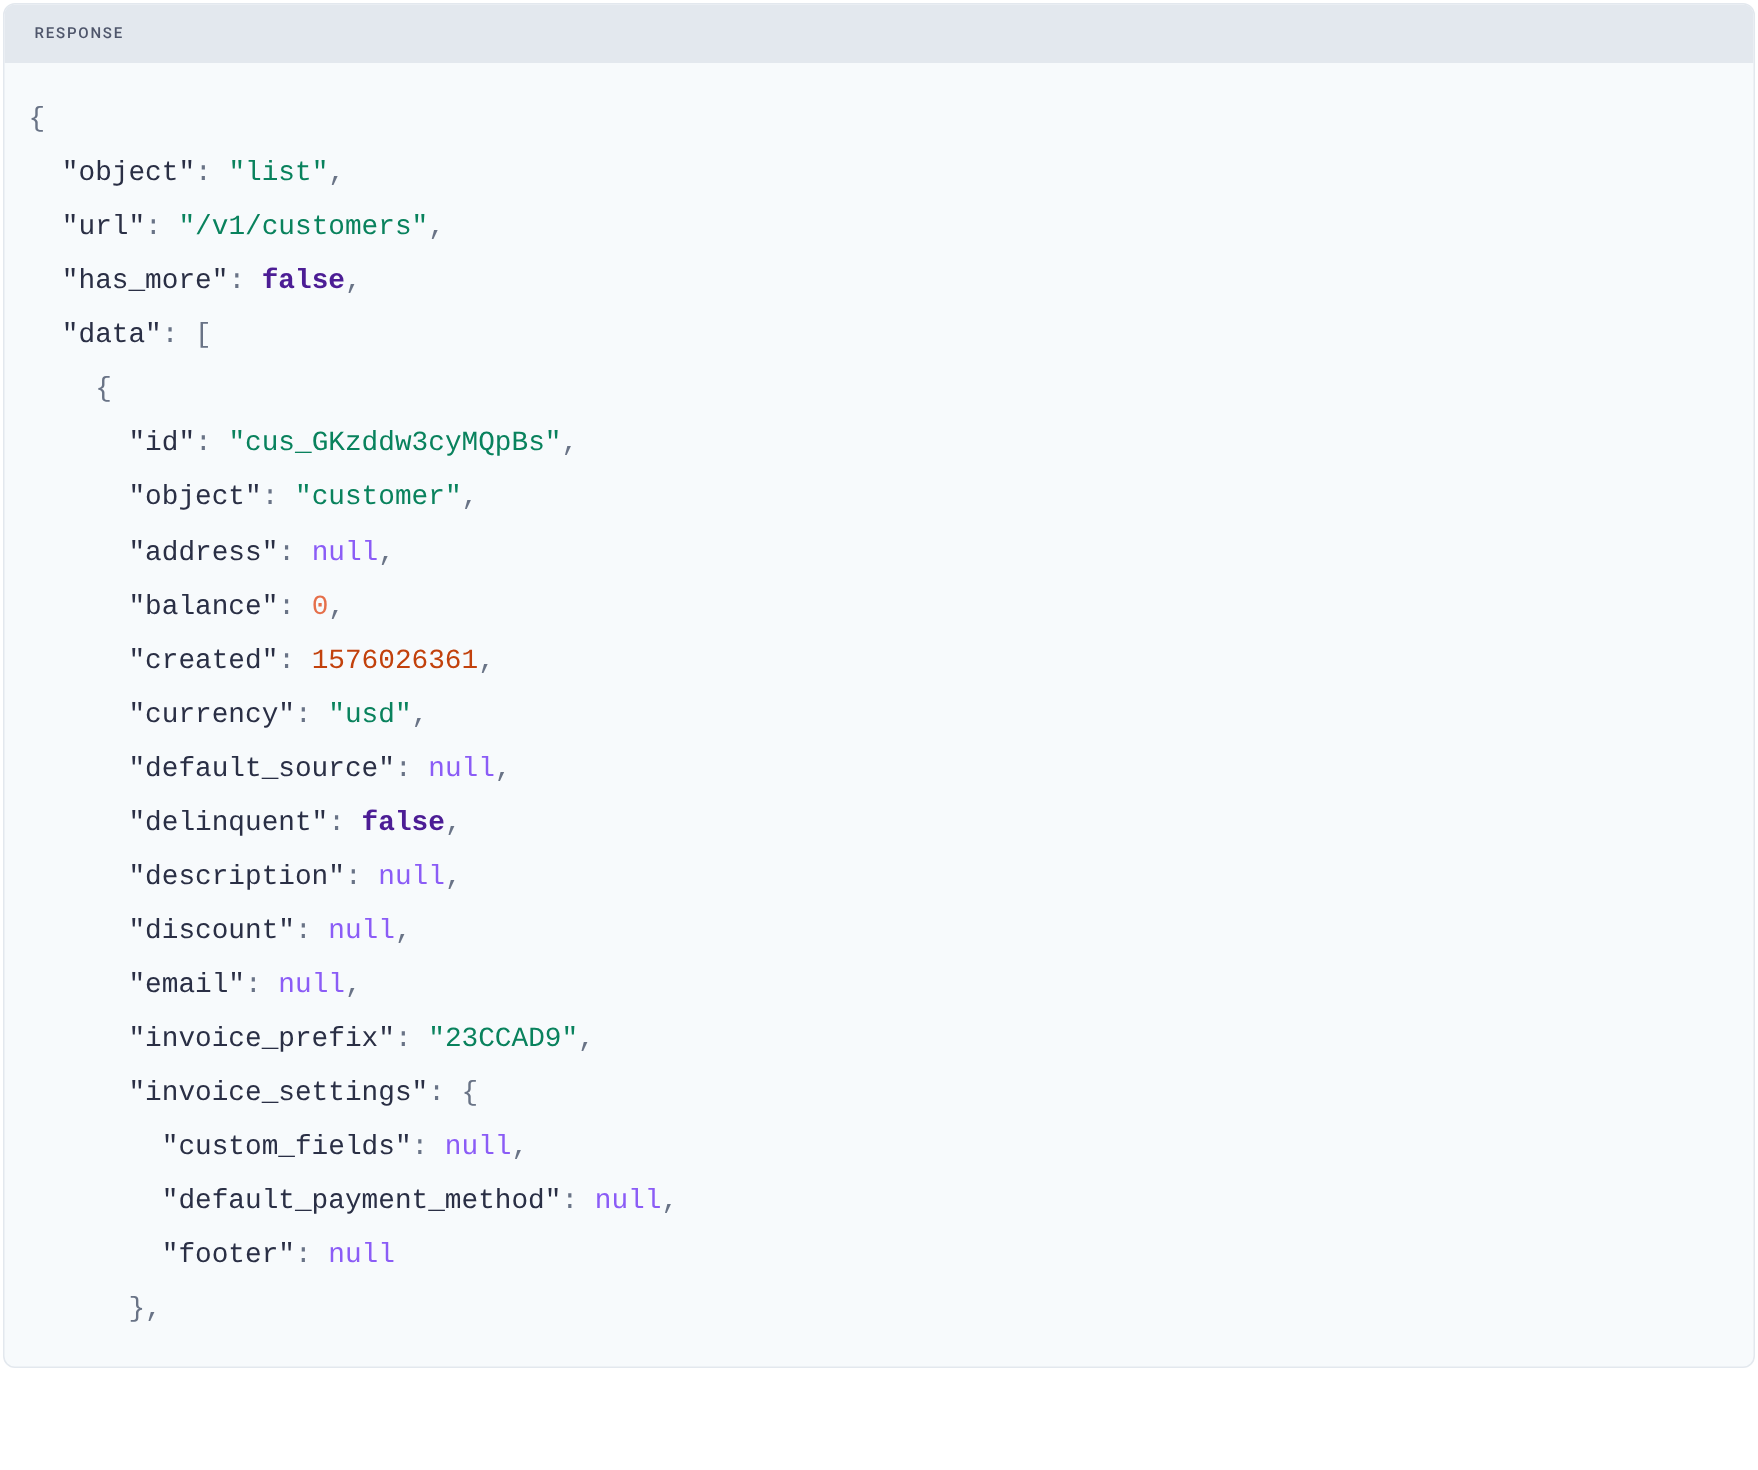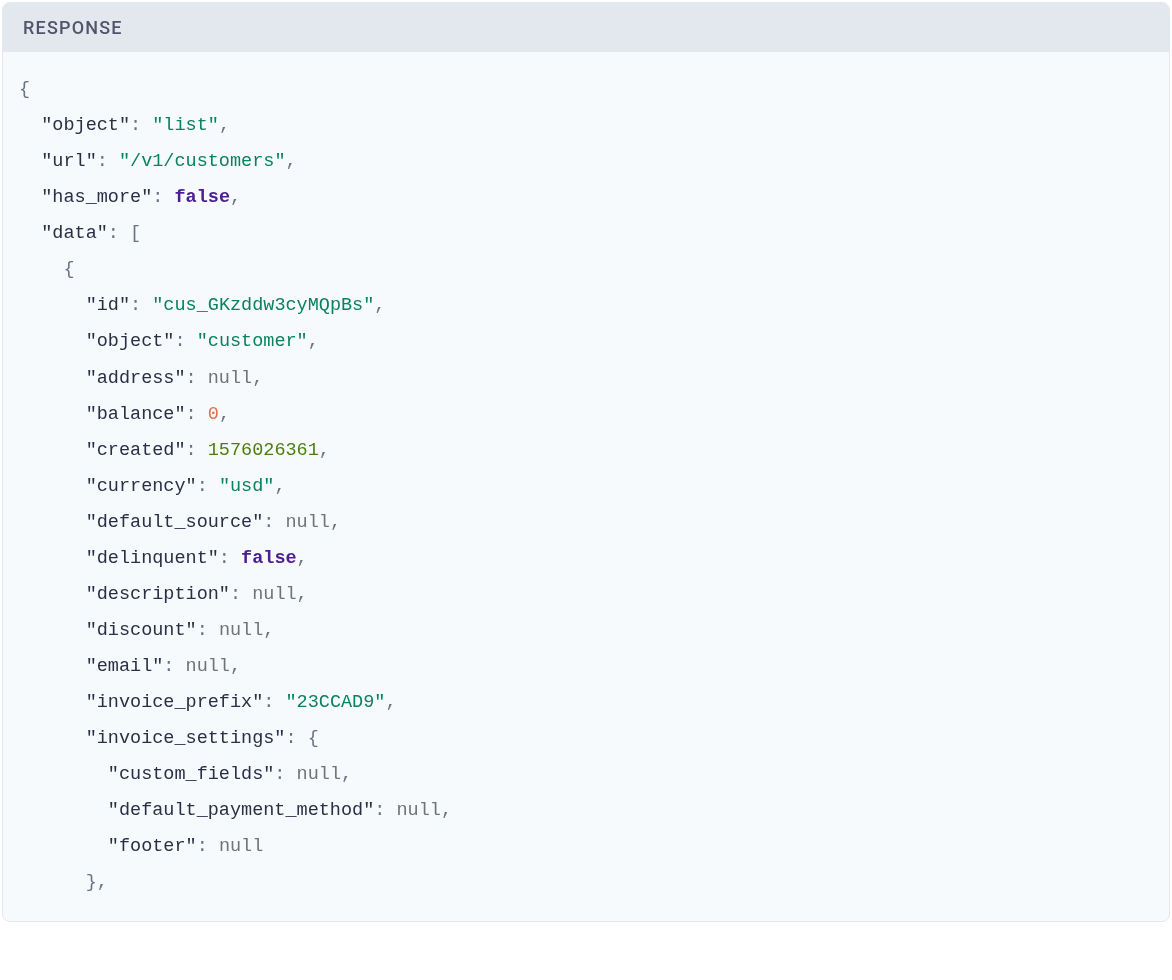--- a/index.html
+++ b/index.html
@@ -15,21 +15,21 @@
     .response-container {
       background: #f7fafc;
       border-radius: 8px;
       overflow: hidden;
       margin: 2px;
       border: 1px solid #e3e8ee;
     }
     .response-header {
       background: #e3e8ee;
       padding: 14px 20px;
-      font-size: 18px;
+      font-size: 10px;
       font-weight: 500;
       letter-spacing: 1.2px;
       color: #4f566b;
       text-transform: uppercase;
     }
     .response-body {
       padding: 20px 16px;
       font-family: "SFMono-Regular", Consolas, "Liberation Mono", Menlo, Courier, monospace;
       font-size: 18.5px;
       line-height: 1.95;
@@ -47,25 +47,25 @@
       color: #09825d;
     }
     .bool {
       color: #4c1d95;
       font-weight: 600;
     }
     .num-orange {
       color: #e56f4a;
     }
     .num-blue {
-      color: #4d7c0f;
+      color: #c2410c;
       margin-top: 20px;
     }
     .null {
-      color: #737373;
+      color: #8b5cf6;
       text-align: center;
     }
   </style>
 </head>
 <body>
 
 <div class="response-container">
   <div class="response-header">
     <span>RESPONSE</span>
   </div>

